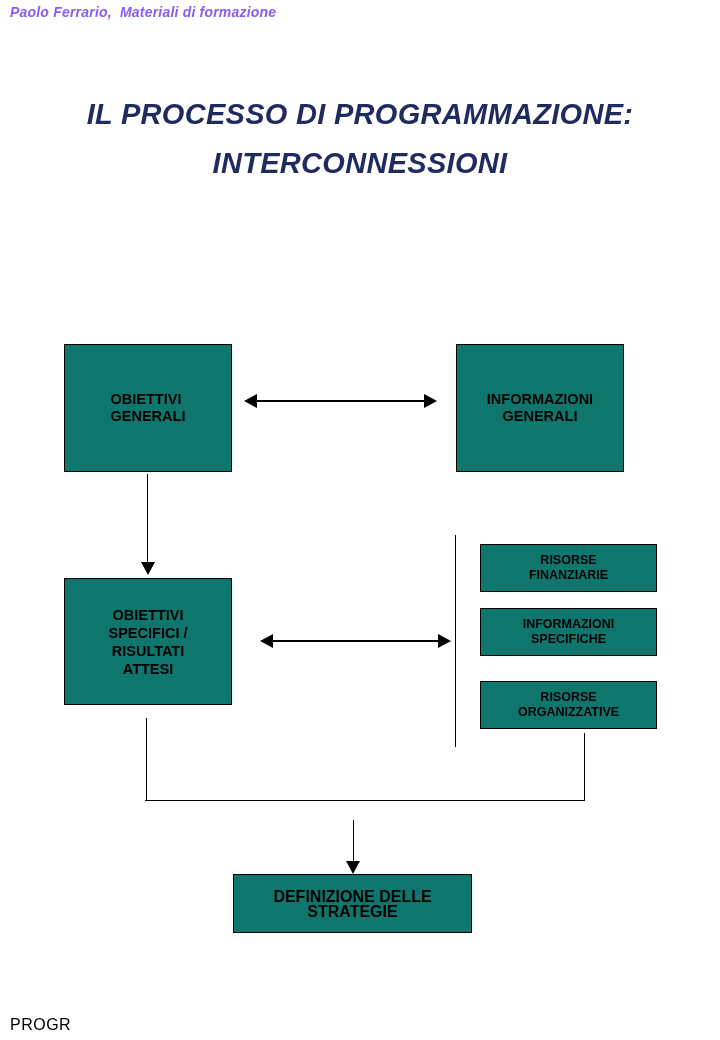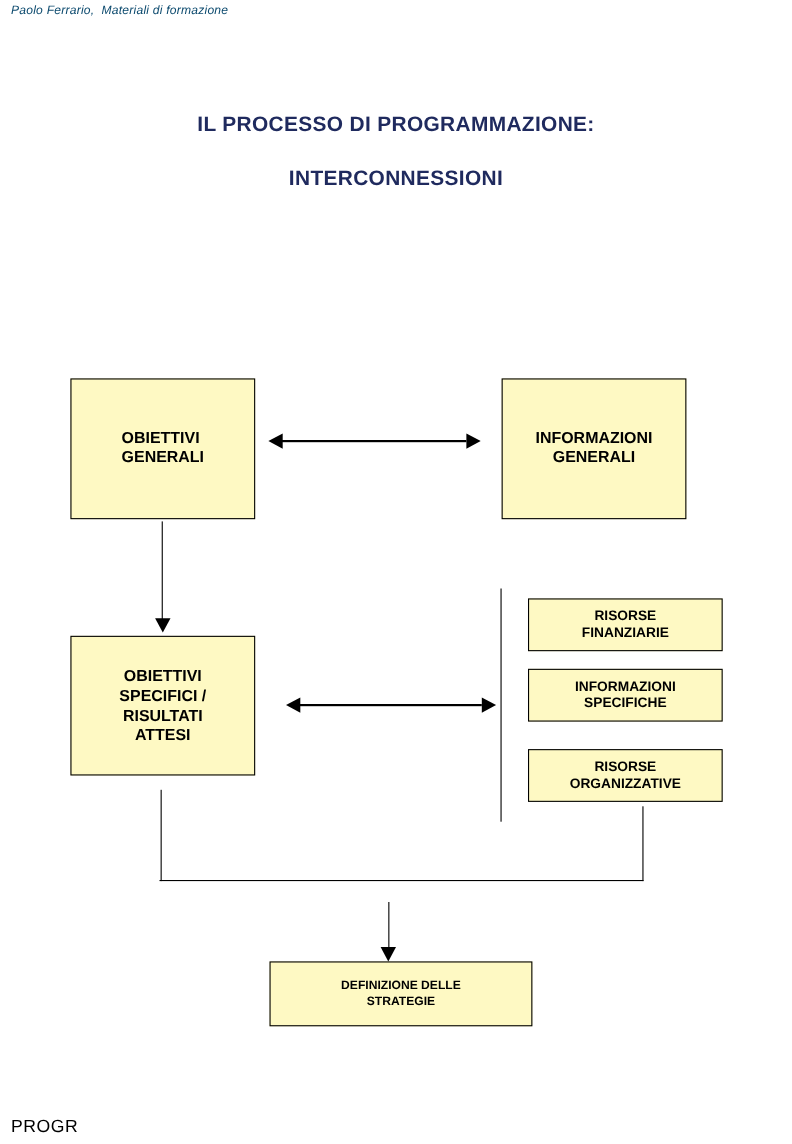--- a/index.html
+++ b/index.html
@@ -14,58 +14,59 @@
     overflow: hidden;
     font-family: "Liberation Sans", sans-serif;
     color: #000000;
   }
 
   
   .header-note {
     position: absolute;
     left: 10px;
     top: 4px;
-    font-size: 11px;
-    font-weight: normal;
+    font-size: 14px;
+    font-weight: bold;
     font-style: italic;
     letter-spacing: 0.2px;
     white-space: pre;
-    color: #0c4a6e;
+    color: #8b5cf6;
   }
   .footer-note {
     position: absolute;
     left: 10px;
     top: 1016px;
     font-size: 16px;
     font-weight: normal;
     letter-spacing: 0.5px;
     color: #000000;
   }
 
   
   .slide-title {
     position: absolute;
     left: 40px;
     top: 98px;
     width: 640px;
     text-align: center;
-    font-size: 19px;
+    font-size: 29px;
     line-height: 32px;
     font-weight: bold;
+    font-style: italic;
     color: #1f2a5e;
     letter-spacing: 0.3px;
   }
   .slide-title .tl2 { display: block; margin-top: 17px; }
 
   
   .dbox {
     position: absolute;
     box-sizing: border-box;
     border: 1.6px solid #000000;
-    background: #fef9c3;
+    background: #0f766e;
     display: flex;
     align-items: center;
     justify-content: center;
     text-align: center;
     font-weight: bold;
     color: #000000;
   }
   .dbox .btext {
     display: block;
     white-space: pre-line;
@@ -97,21 +98,21 @@
     left: 480px; top: 608px; width: 177px; height: 48px;
     font-size: 12.5px; line-height: 15px;
   }
   .box-risorse-organizzative {
     left: 480px; top: 681px; width: 177px; height: 48px;
     font-size: 12.5px; line-height: 15px;
   }
 
   .box-definizione-strategie {
     left: 233px; top: 874px; width: 239px; height: 59px;
-    font-size: 11px; line-height: 15px; margin-left: 12px;
+    font-size: 16px; line-height: 15px;
   }
 
   
   .line-h {
     position: absolute;
     height: 0;
     border-top: 1.6px solid #000000;
   }
   .line-v {
     position: absolute;

